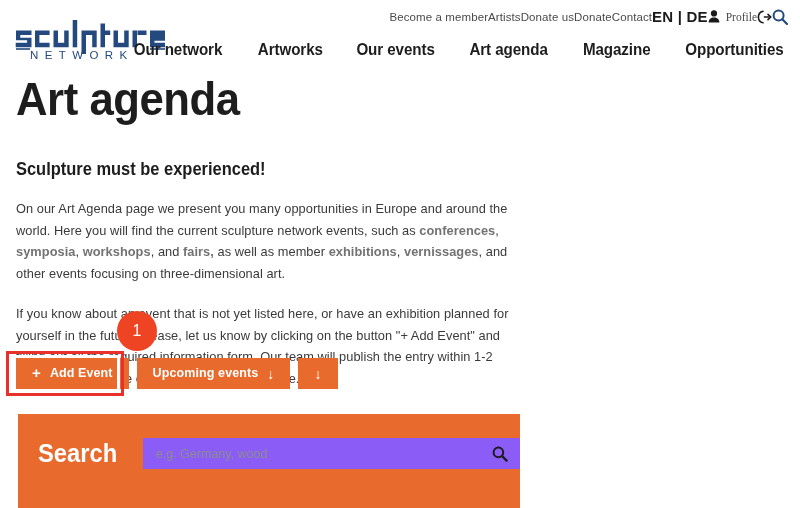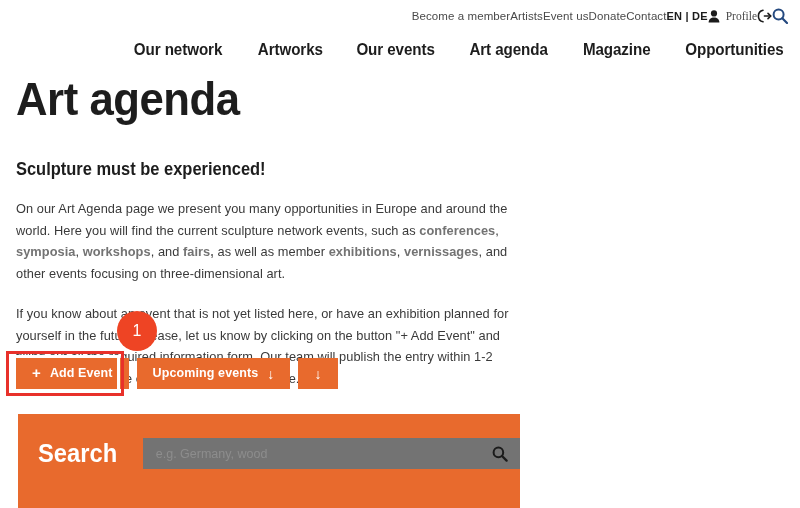--- a/index.html
+++ b/index.html
@@ -47,21 +47,21 @@
   }
   .topnav .tn-link {
     color: #4a4a4a;
     text-decoration: none;
     cursor: pointer;
     letter-spacing: .1px;
   }
   .topnav .tn-lang {
     font-weight: bold;
     color: #1b1b1b;
-    font-size: 11px;
+    font-size: 15px;
     letter-spacing: .2px;
     cursor: pointer;
   }
   .topnav .tn-profile {
     display: flex;
     align-items: center;
     gap: 6px;
     cursor: pointer;
     color: #4a4a4a;
     font-family: Liberation Serif, serif;
@@ -235,21 +235,21 @@
     font-weight: bold;
     font-size: 25px;
     color: #ffffff;
     margin-left: 20px;
     width: 100px;
     transform: scaleX(0.95);
     transform-origin: left center;
   }
   .search-field {
     position: relative;
-    background: #737373;
+    background: #8b5cf6;
     height: 31px;
     width: 382px;
     margin-left: 6px;
     display: flex;
     align-items: center;
   }
   .search-field input {
     border: none;
     outline: none;
     background: transparent;
@@ -272,25 +272,53 @@
     transform: translateY(-50%);
     cursor: pointer;
     display: block;
   }
 </style>
 </head>
 <body>
 
 <div class="header">
 
+  <div class="logo">
+    <svg width="172" height="46" viewBox="0 0 172 46" xmlns="http://www.w3.org/2000/svg">
+      <g fill="#24497F">
+
+        <path d="M2,14.5 h15.5 v4.6 h-11.2 v2.6 h11.2 v9.6 h-15.8 v-4.6 h11.4 v-2.5 h-11.1 z"></path>
+
+        <path d="M21,14.5 h14.6 v4.6 h-10.2 v7.6 h10.2 v4.6 h-14.6 z"></path>
+
+        <path d="M39.5,14.5 h4.5 v12.2 h6.2 v-12.2 h4.5 v16.8 h-15.2 z"></path>
+
+        <path d="M58.7,4 h4.5 v27.3 h-4.5 z"></path>
+
+        <path d="M67.5,14.5 h15.2 v16.8 h-4.5 v-12.2 h-6.2 v19 h-4.5 z"></path>
+
+        <path d="M86.5,7.5 h4.5 v7 h5.2 v4.6 h-5.2 v12.2 h-4.5 z"></path>
+
+        <path d="M99.5,14.5 h4.5 v12.2 h6.2 v-12.2 h4.5 v16.8 h-15.2 z"></path>
+
+        <path d="M118.5,14.5 h4.5 v16.8 h-4.5 z M123.5,14.5 h9 v4.6 h-9 z"></path>
+
+        <path d="M136,14.5 h15 v10.2 h-10.5 v2.1 h10.5 v4.5 h-15 z M140.5,18.9 h6.2 v2.2 h-6.2 z"></path>
+
+        <rect x="2" y="32.2" width="14" height="1.6"></rect>
+        <rect x="136" y="32.2" width="15" height="1.6"></rect>
+      </g>
+      <text x="16" y="43" font-family="Liberation Sans, sans-serif" font-size="11.5" letter-spacing="6.4" fill="#24497F" font-weight="400">NETWORK</text>
+    </svg>
+  </div>
 
   <div class="topnav">
     <a class="tn-link">Become a member</a>
     <a class="tn-link">Artists</a>
-    <a class="tn-link">Event us</a>
+    <a class="tn-link">Donate us</a>
     <a class="tn-link">Donate</a>
     <a class="tn-link">Contact</a>
 
     <span class="tn-lang">EN | DE</span>
 
     <span class="tn-profile">
       <svg class="icon-person" width="12" height="13" viewBox="0 0 12 13">
         <circle cx="6" cy="3.4" r="3.1" fill="#1b1b1b"></circle>
         <path d="M0.6,12.6 C0.6,9.2 3,7.4 6,7.4 C9,7.4 11.4,9.2 11.4,12.6 Z" fill="#1b1b1b"></path>
       </svg>

